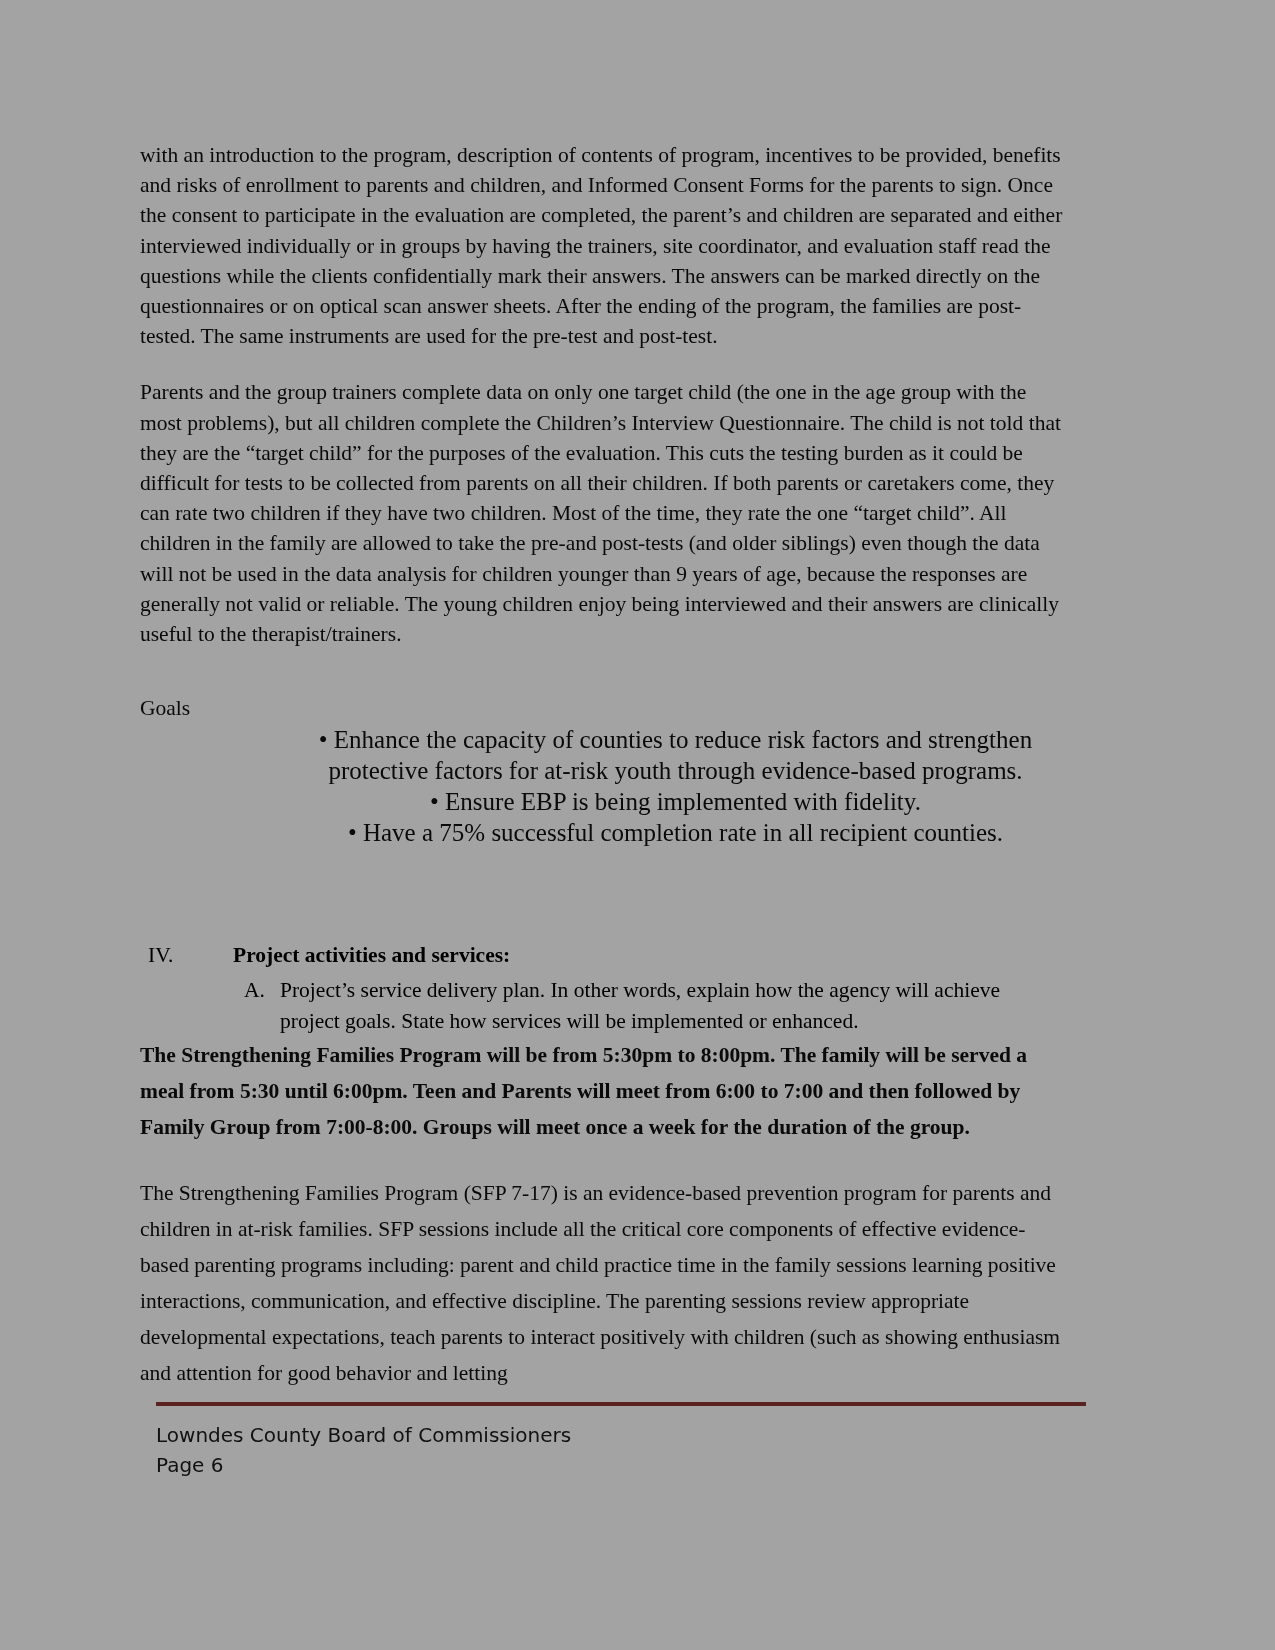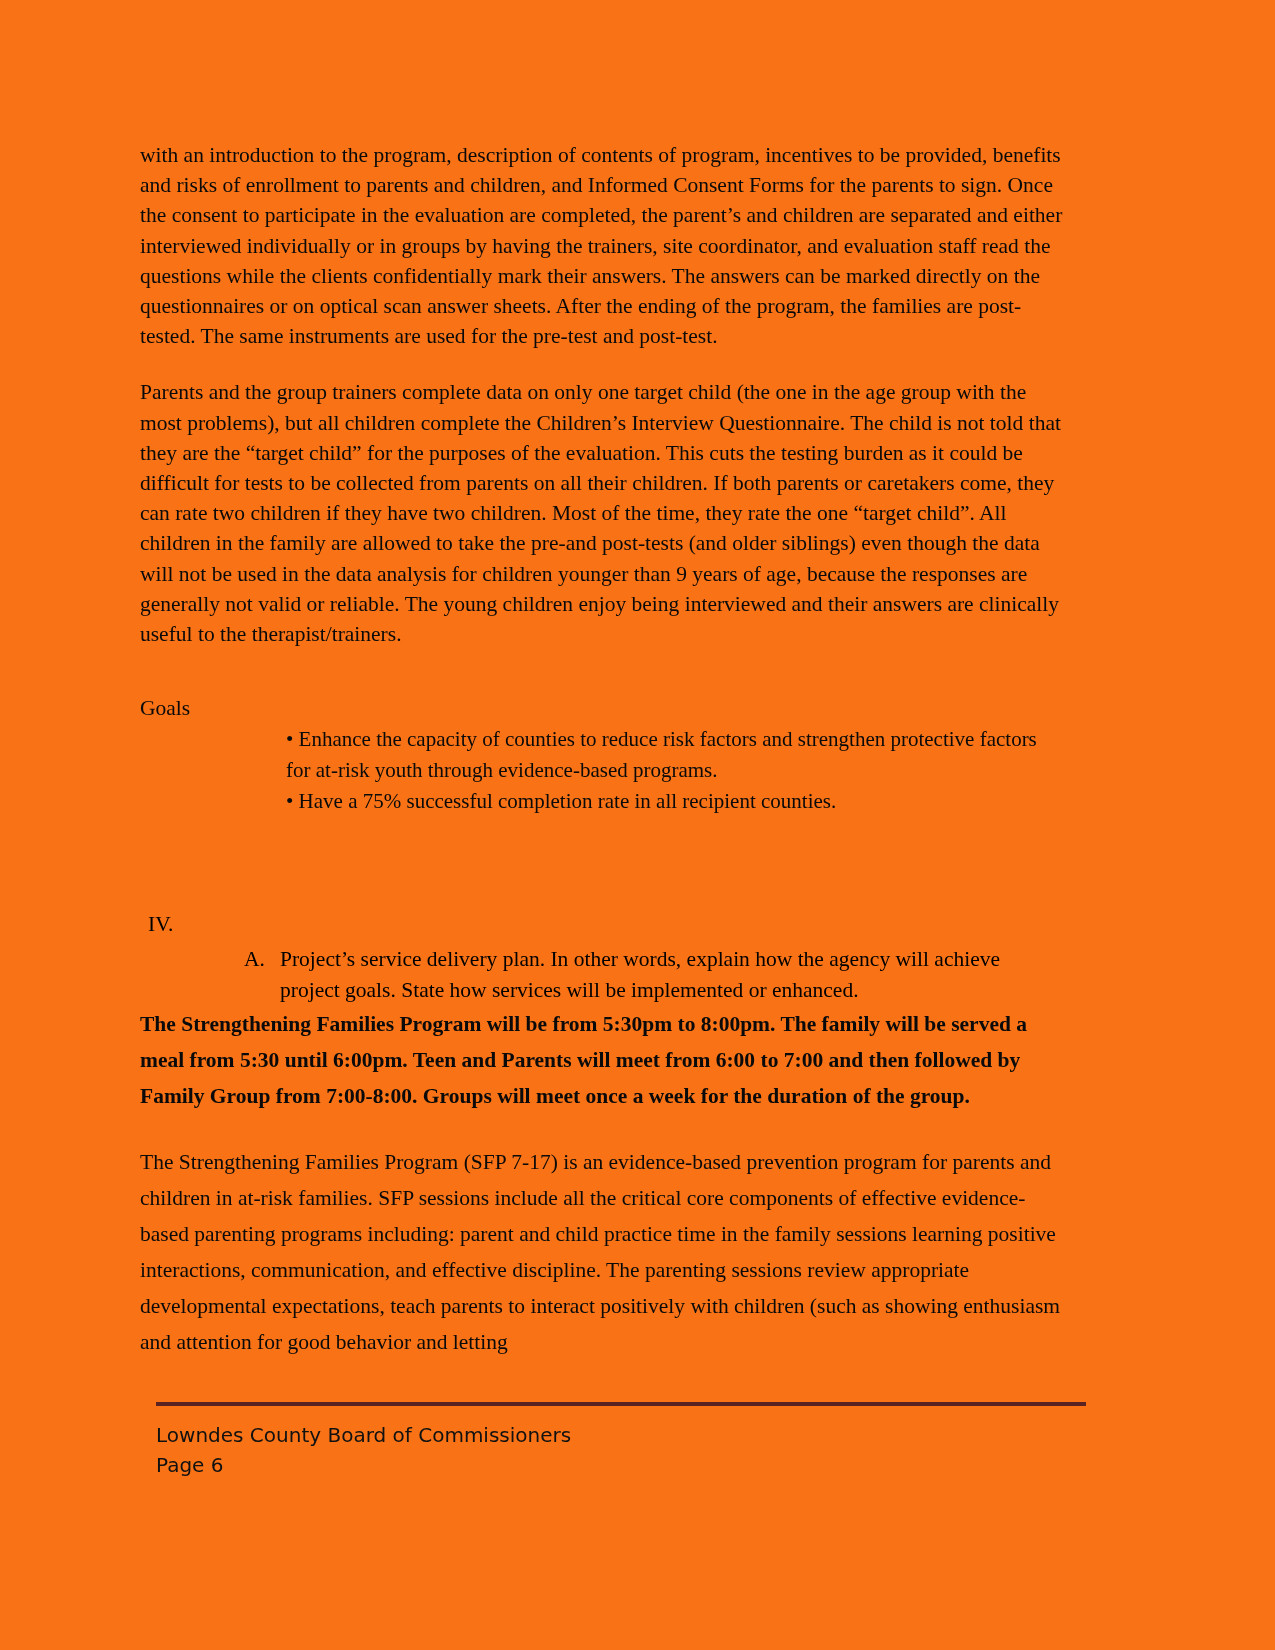--- a/index.html
+++ b/index.html
@@ -7,21 +7,21 @@
     margin: 0;
     padding: 0;
     background: #ffffff;
   }
 
   .page {
     position: relative;
     width: 1275px;
     height: 1650px;
     margin: 0 auto;
-    background: #f97316;
+    background: #a3a3a3;
     box-sizing: border-box;
     font-family: "Liberation Serif", "DejaVu Serif", serif;
     color: #000000;
     overflow: hidden;
   }
 
   .content {
     position: absolute;
     left: 140px;
     top: 140px;
@@ -47,25 +47,26 @@
     margin-bottom: 0;
   }
 
   .goals-heading {
     font-size: 21.5px;
     line-height: 31px;
     color: #0a0a0a;
   }
 
   .bullet-line {
-    font-size: 21px;
+    font-size: 25px;
     line-height: 31px;
     margin-left: 146px;
     text-indent: 0;
     color: #0a0a0a;
+    text-align: center;
   }
 
   
   .section-block {
     margin-top: 92px;
   }
 
   .section-row {
     display: flex;
     align-items: baseline;
@@ -140,31 +141,33 @@
     <p class="body-para">with an introduction to the program, description of contents of program, incentives to be provided, benefits and risks of enrollment to parents and children, and Informed Consent Forms for the parents to sign. Once the consent to participate in the evaluation are completed, the parent’s and children are separated and either interviewed individually or in groups by having the trainers, site coordinator, and evaluation staff read the questions while the clients confidentially mark their answers. The answers can be marked directly on the questionnaires or on optical scan answer sheets. After the ending of the program, the families are post-tested. The same instruments are used for the pre-test and post-test.</p>
 
     <p class="body-para">Parents and the group trainers complete data on only one target child (the one in the age group with the most problems), but all children complete the Children’s Interview Questionnaire. The child is not told that they are the “target child” for the purposes of the evaluation. This cuts the testing burden as it could be difficult for tests to be collected from parents on all their children. If both parents or caretakers come, they can rate two children if they have two children. Most of the time, they rate the one “target child”. All children in the family are allowed to take the pre-and post-tests (and older siblings) even though the data will not be used in the data analysis for children younger than 9 years of age, because the responses are generally not valid or reliable. The young children enjoy being interviewed and their answers are clinically useful to the therapist/trainers.</p>
 
     <div class="goals-block">
 
       <div class="goals-heading">Goals</div>
 
       <div class="bullet-line">• Enhance the capacity of counties to reduce risk factors and strengthen protective factors for at-risk youth through evidence-based programs.</div>
 
+      <div class="bullet-line">• Ensure EBP is being implemented with fidelity.</div>
 
 
 
       <div class="bullet-line">• Have a 75% successful completion rate in all recipient counties.</div>
 
     </div>
 
     <div class="section-block">
 
       <div class="section-row">
         <span class="section-num">IV.</span>
+        <span class="section-title">Project activities and services:</span>
       </div>
 
       <div class="sub-row">
         <span class="sub-letter">A.</span>
         <span class="sub-text">Project’s service delivery plan. In other words, explain how the agency will achieve project goals. State how services will be implemented or enhanced.</span>
       </div>
 
     </div>
 
     <p class="body-para spaced after-section">The Strengthening Families Program will be from 5:30pm to 8:00pm. The family will be served a meal from 5:30 until 6:00pm. Teen and Parents will meet from 6:00 to 7:00 and then followed by Family Group from 7:00-8:00.  Groups will meet once a week for the duration of the group.</p>

